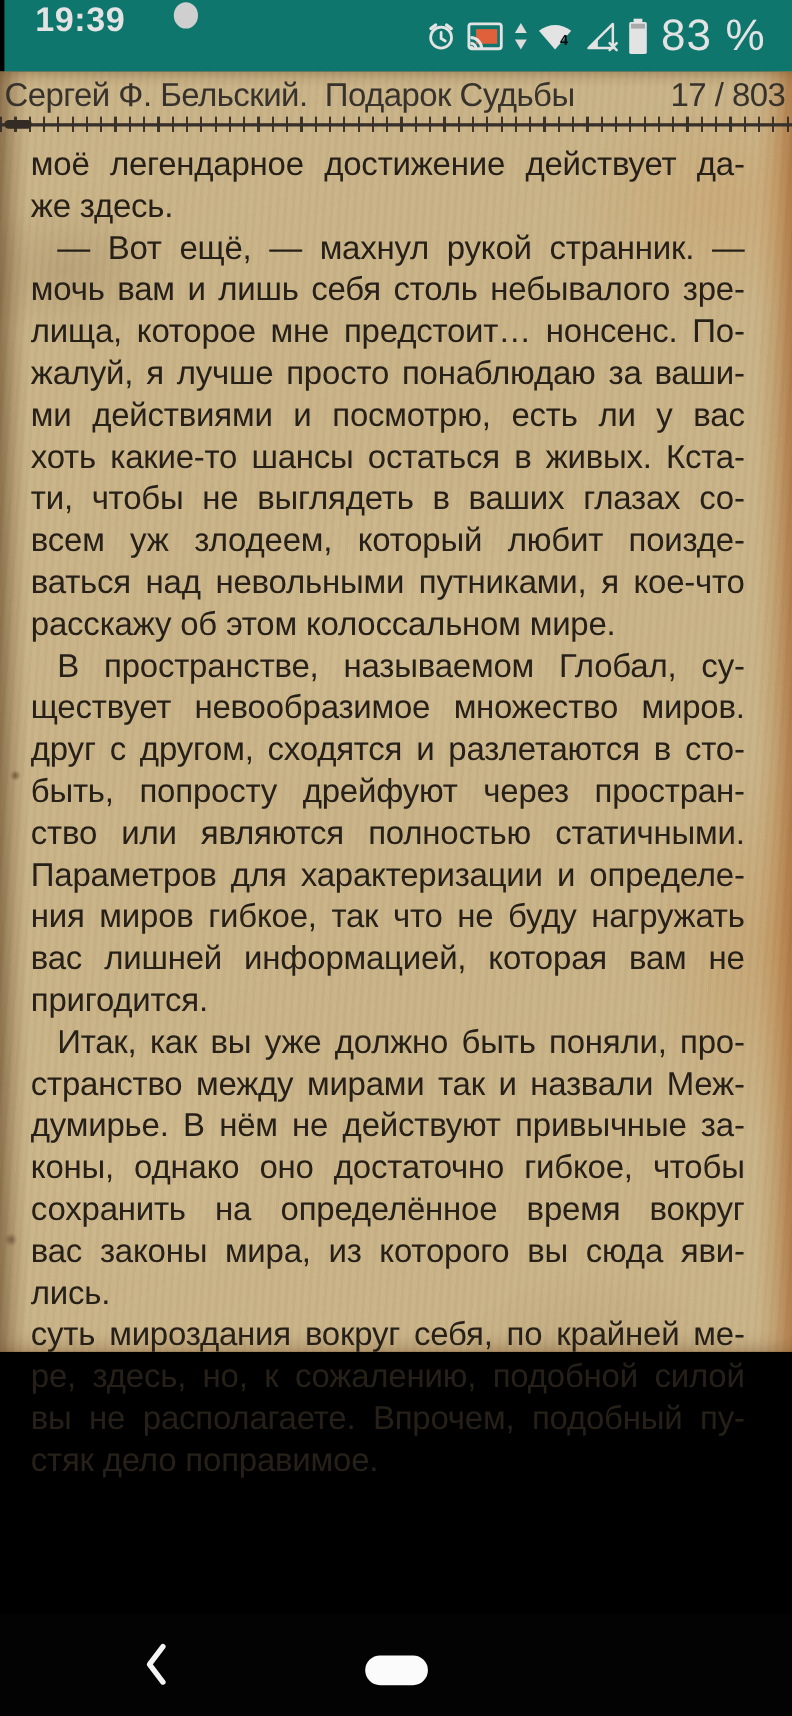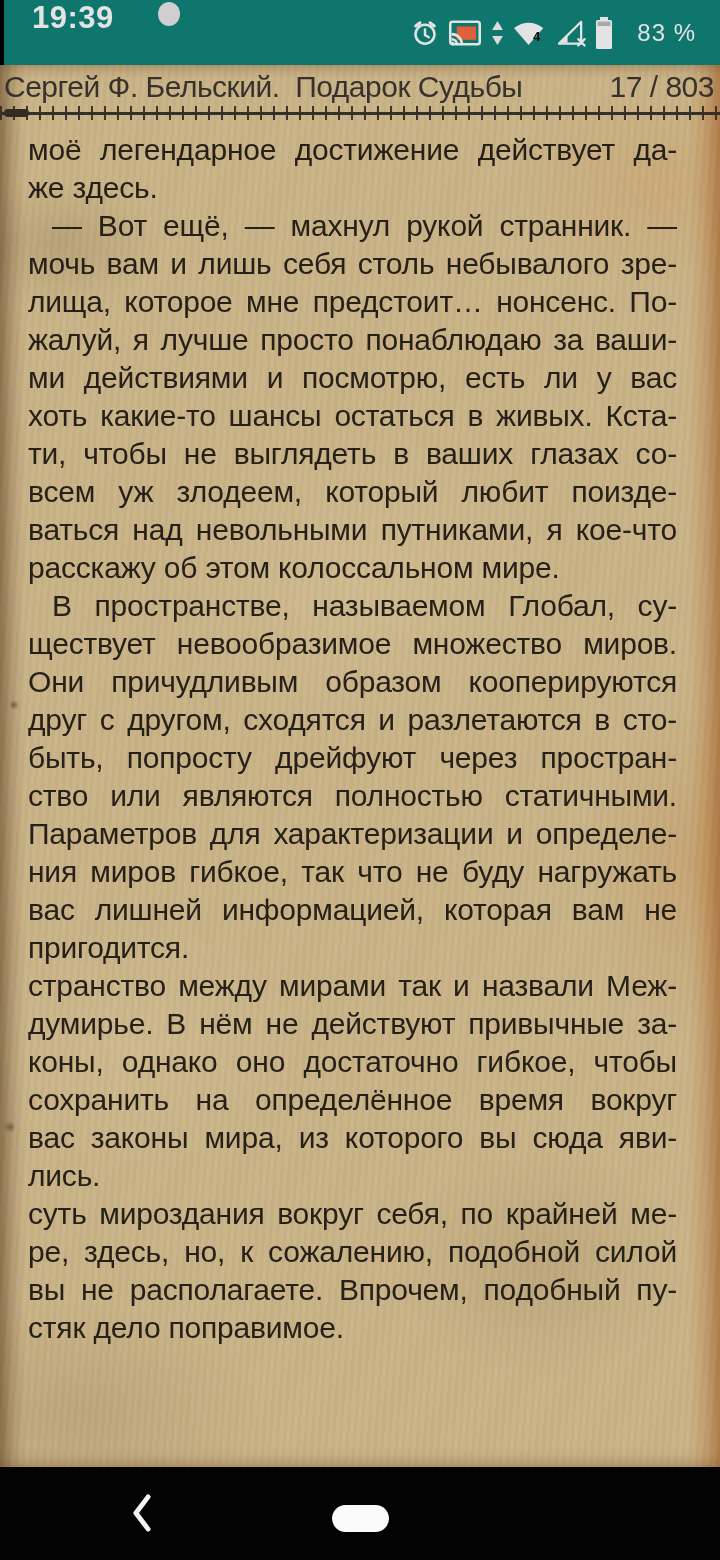--- a/index.html
+++ b/index.html
@@ -24,25 +24,25 @@
     font-size:31px; font-weight:bold; letter-spacing:0.5px; color:#e3e3e3;
   }
   .notif-dot {
     width:22px; height:24px; border-radius:50%;
     background:#cfcfcf; margin-left:44px; margin-top:2px;
   }
   .status-right {
     margin-left:auto; display:flex; align-items:center; gap:7px;
   }
   .status-right svg { display:block; }
-  .battery-text { font-size:24px; color:#e3e3e3; margin-left:16px; letter-spacing:1px; }
+  .battery-text { font-size:40px; color:#e3e3e3; margin-left:4px; letter-spacing:1px; }
 
   
   .paper {
-    position:absolute; top:65px; left:0; width:720px; height:1402px;
+    position:absolute; top:65px; left:0; width:720px; height:1164px;
     background:
       repeating-linear-gradient(94deg, rgba(0,0,0,.02) 0 3px, rgba(255,255,255,.025) 3px 7px),
       radial-gradient(140px 90px at 60px 180px, rgba(96,70,40,.16), transparent 70%),
       radial-gradient(200px 140px at 660px 120px, rgba(205,140,70,.22), transparent 70%),
       radial-gradient(300px 220px at 360px 520px, rgba(255,244,210,.12), transparent 70%),
       radial-gradient(160px 240px at 700px 800px, rgba(186,115,45,.22), transparent 70%),
       radial-gradient(240px 180px at 140px 980px, rgba(255,240,200,.10), transparent 70%),
       radial-gradient(200px 160px at 540px 1200px, rgba(110,80,45,.12), transparent 70%),
       radial-gradient(5px 5px at 14px 640px, rgba(60,40,20,.55), transparent 100%),
       radial-gradient(6px 6px at 10px 1062px, rgba(60,40,20,.5), transparent 100%),
@@ -180,28 +180,28 @@
       <div class="line">лища, которое мне предстоит… нонсенс. По-</div>
       <div class="line">жалуй, я лучше просто понаблюдаю за ваши-</div>
       <div class="line">ми действиями и посмотрю, есть ли у вас</div>
       <div class="line">хоть какие-то шансы остаться в живых. Кста-</div>
       <div class="line">ти, чтобы не выглядеть в ваших глазах со-</div>
       <div class="line">всем уж злодеем, который любит поизде-</div>
       <div class="line">ваться над невольными путниками, я кое-что</div>
       <div class="line end">расскажу об этом колоссальном мире.</div>
       <div class="line indent">В пространстве, называемом Глобал, су-</div>
       <div class="line">ществует невообразимое множество миров.</div>
-      <div class="line">Они причудливым образом кооперируются</div>
       <div class="line">друг с другом, сходятся и разлетаются в сто-</div>
       <div class="line">быть, попросту дрейфуют через простран-</div>
       <div class="line">ство или являются полностью статичными.</div>
       <div class="line">Параметров для характеризации и определе-</div>
       <div class="line">ния миров гибкое, так что не буду нагружать</div>
       <div class="line">вас лишней информацией, которая вам не</div>
       <div class="line end">пригодится.</div>
+      <div class="line indent">Итак, как вы уже должно быть поняли, про-</div>
       <div class="line">странство между мирами так и назвали Меж-</div>
       <div class="line">думирье. В нём не действуют привычные за-</div>
       <div class="line">коны, однако оно достаточно гибкое, чтобы</div>
       <div class="line">сохранить на определённое время вокруг</div>
       <div class="line">вас законы мира, из которого вы сюда яви-</div>
       <div class="line end">лись.</div>
       <div class="line">суть мироздания вокруг себя, по крайней ме-</div>
       <div class="line">ре, здесь, но, к сожалению, подобной силой</div>
       <div class="line">вы не располагаете. Впрочем, подобный пу-</div>
       <div class="line end">стяк дело поправимое.</div>

